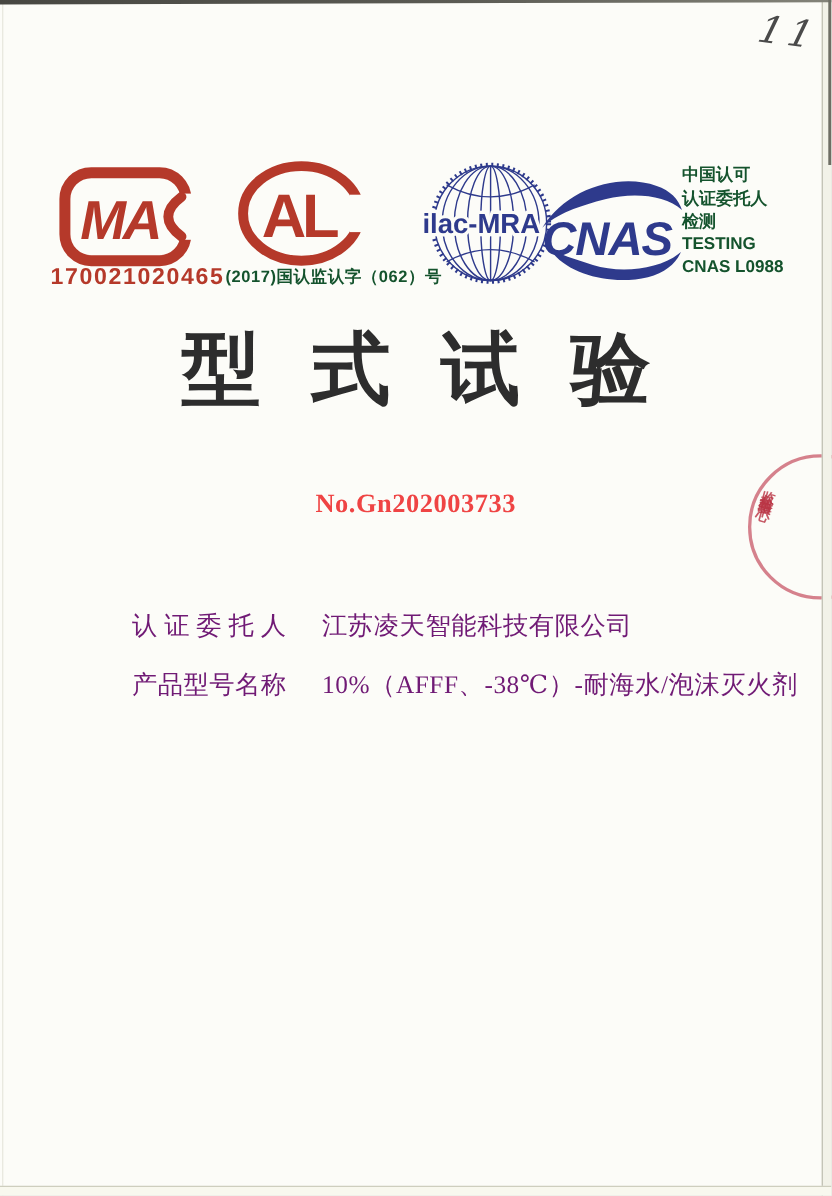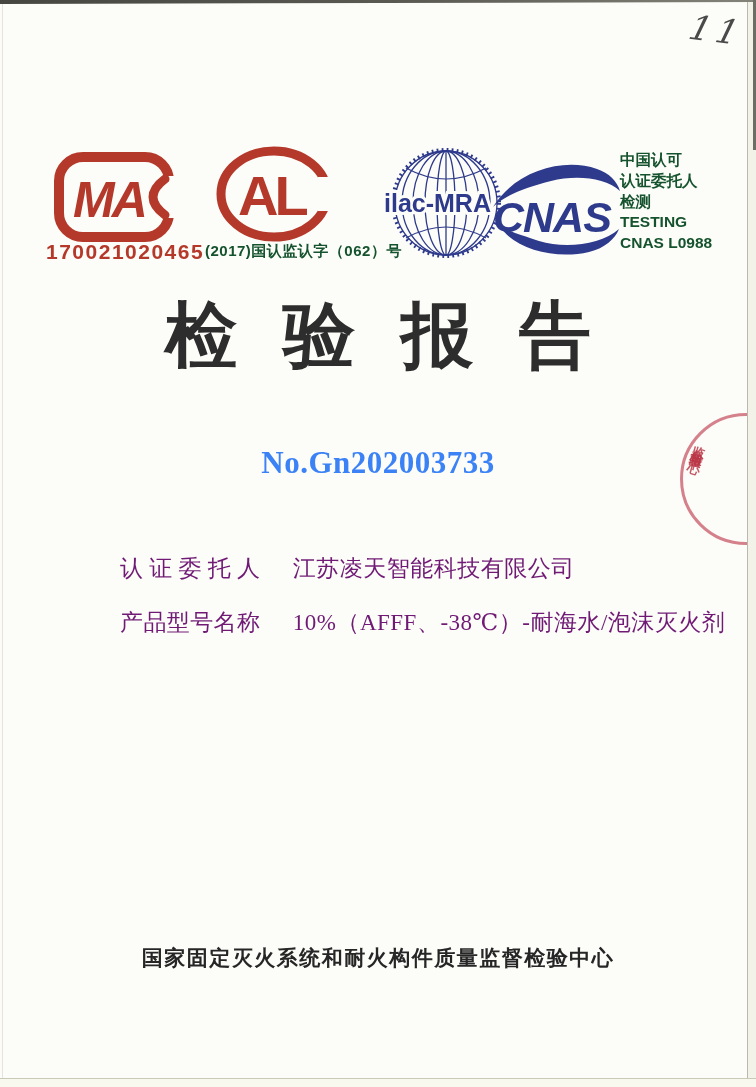--- a/index.html
+++ b/index.html
@@ -35,21 +35,21 @@
   .cnas{position:absolute;left:493px;top:161px;overflow:visible;}
   .cnas-side{position:absolute;left:620px;top:150px;color:#14532d;
     font-family:"Liberation Sans",sans-serif;font-weight:700;
     font-size:15.5px;line-height:20.8px;white-space:nowrap;}
 
   .title{position:absolute;left:0;top:288px;width:100%;text-align:center;
     font-size:72px;font-weight:900;letter-spacing:46px;text-indent:46px;
     color:#2d2d2d;font-family:"Liberation Sans","DejaVu Sans",sans-serif;}
 
   .report-no{position:absolute;left:0;top:445px;width:100%;text-align:center;
-    font-size:31px;font-weight:700;letter-spacing:0.5px;color:#3b82f6;}
+    font-size:24px;font-weight:700;letter-spacing:0.5px;color:#ef4444;}
 
   .field{position:absolute;left:120px;font-size:23px;color:#701a75;white-space:nowrap;}
   .f1{top:553px;} .f2{top:607px;} .f3{top:661px;}
   .flabel{display:inline-block;width:140px;text-align:justify;text-align-last:justify;
     vertical-align:top;}
   .fvalue{display:inline-block;margin-left:27px;letter-spacing:0.5px;}
 
   .footer{position:absolute;left:0;top:944px;width:100%;text-align:center;
     font-size:21px;font-weight:700;letter-spacing:1.5px;color:#262626;
     font-family:"Liberation Sans","DejaVu Sans",sans-serif;}
@@ -108,32 +108,31 @@
     <text x="0" y="71" font-size="43" font-weight="900" font-style="italic" fill="#2e3a8c" font-family="'Liberation Sans',sans-serif" letter-spacing="-1">CNAS</text>
   </svg>
   <div class="cnas-side">
     <div>中国认可</div>
     <div>认证委托人</div>
     <div>检测</div>
     <div>TESTING</div>
     <div>CNAS L0988</div>
   </div>
 
-  <div class="title">检验报告</div>
+  <div class="title">型式试验</div>
 
   <div class="report-no">No.Gn202003733</div>
 
   <div class="field f1">
     <span class="flabel">认证委托人</span>
     <span class="fvalue">江苏凌天智能科技有限公司</span>
   </div>
   <div class="field f2">
     <span class="flabel">产品型号名称</span>
     <span class="fvalue">10%（AFFF、-38℃）-耐海水/泡沫灭火剂</span>
   </div>
 
   <div class="stamp">
     <div class="stamp-text">监督检验中心</div>
   </div>
 
-  <div class="footer">国家固定灭火系统和耐火构件质量监督检验中心</div>
 
 </div>
 
 </body></html>

